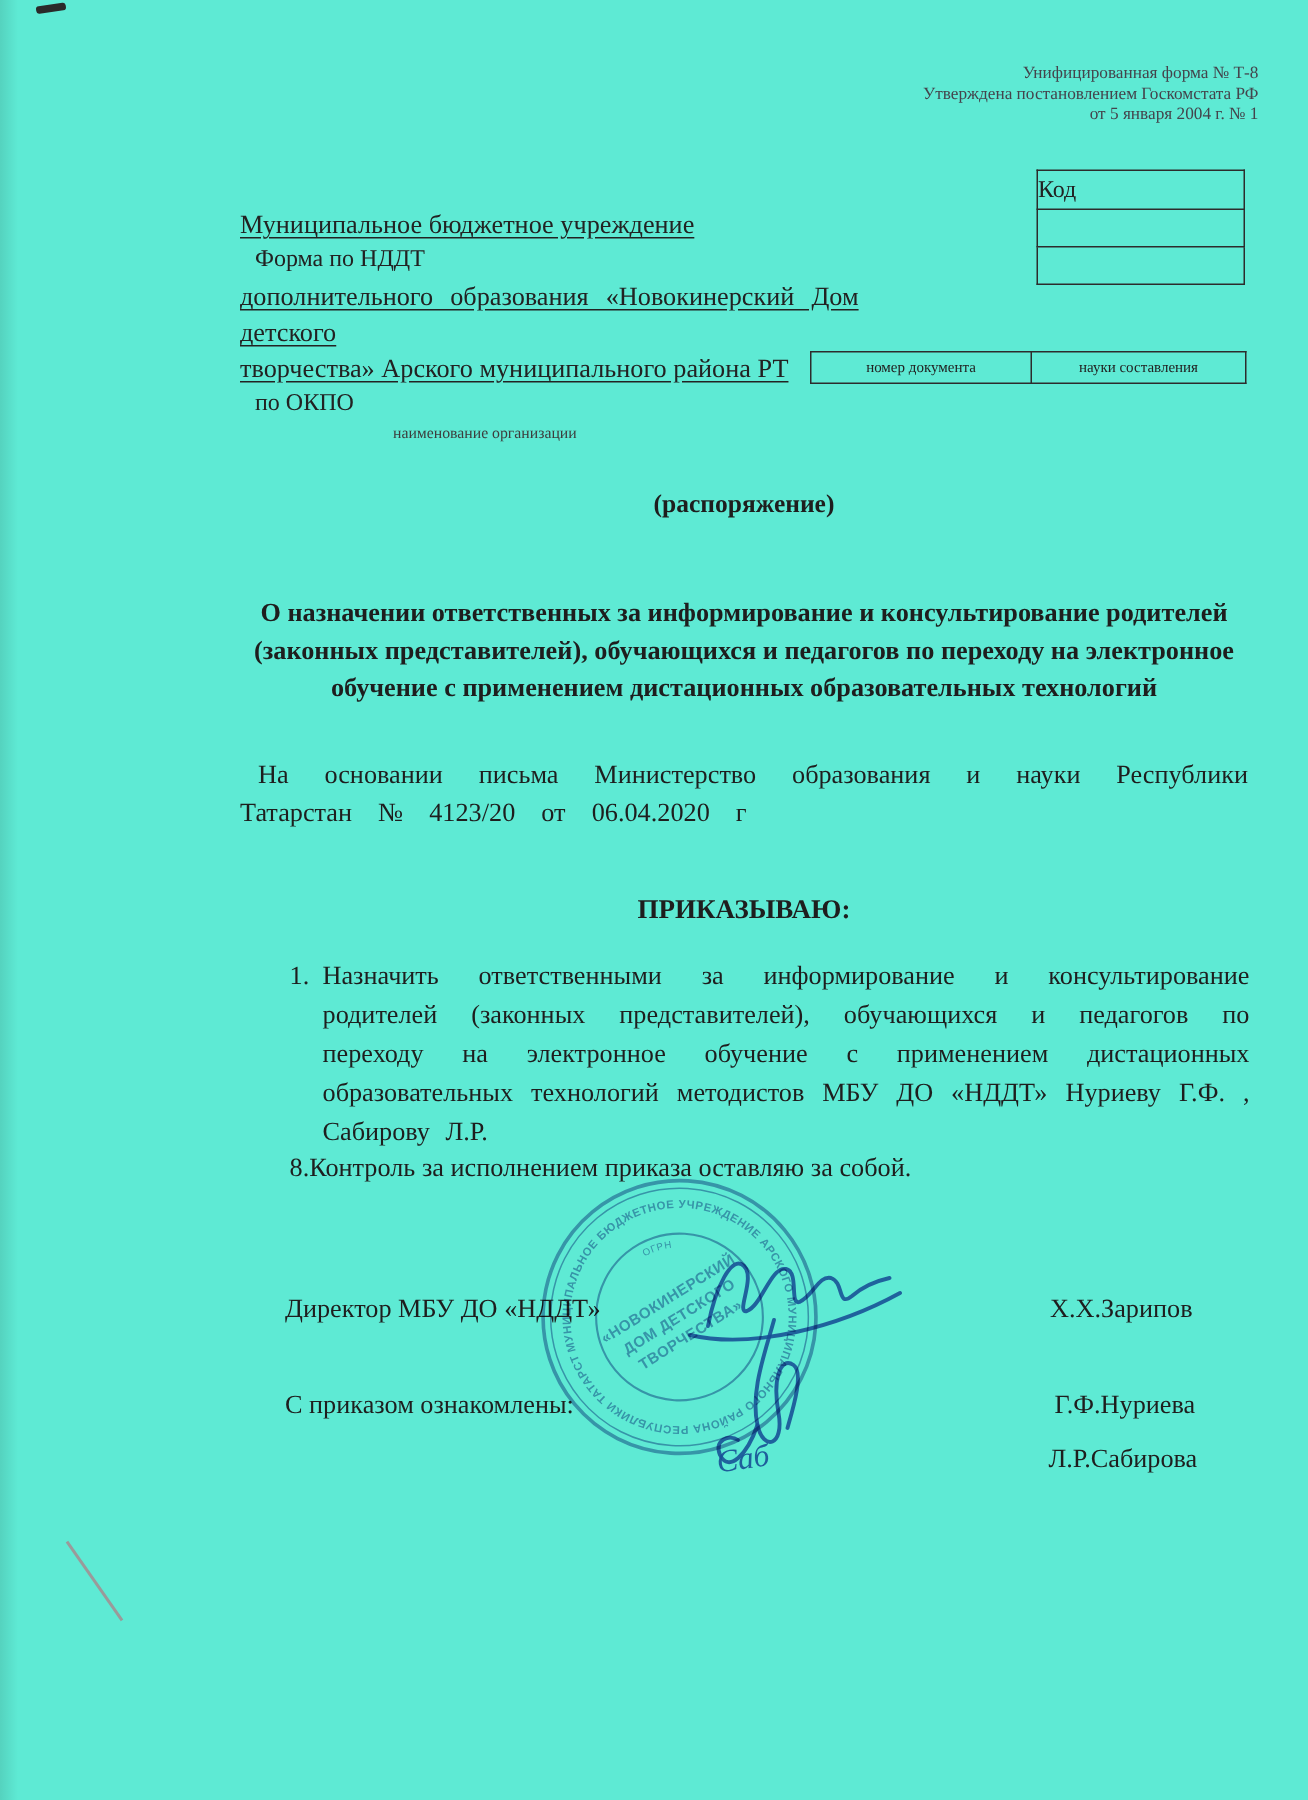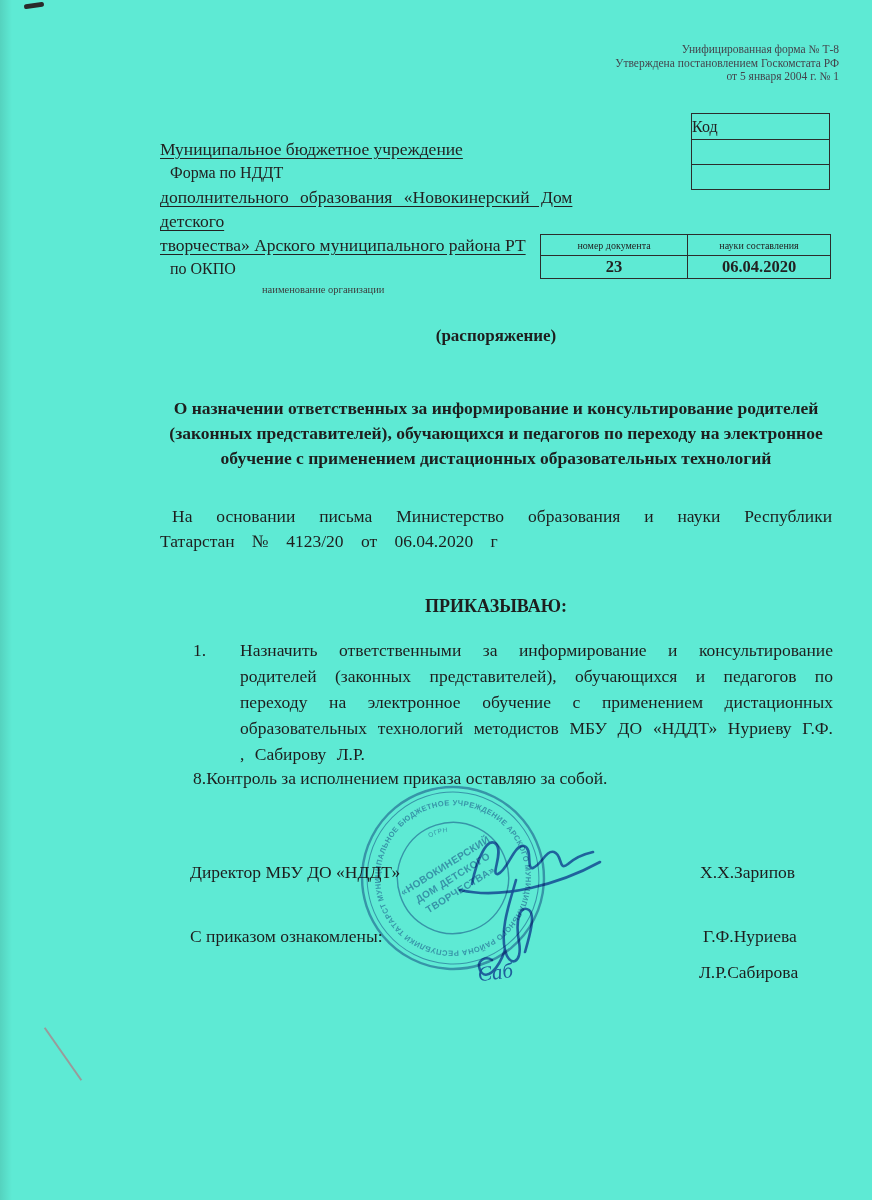--- a/index.html
+++ b/index.html
@@ -57,21 +57,21 @@
     font-weight:bold; font-size:17.5px; line-height:25px;
   }
   .basis {
     position:absolute; left:160px; top:504px; width:672px;
     font-size:17.5px; line-height:25px; text-align:justify;
     text-indent:12px; word-spacing:13px;
   }
   .order-word { position:absolute; left:160px; top:596px; width:672px; text-align:center; font-weight:bold; font-size:18px; }
   .item1 { position:absolute; left:193px; top:637px; width:640px; display:flex; font-size:17.5px; line-height:26px; }
   .item1 .item-num { flex:0 0 22px; }
-  .item1 .item-text { flex:1 1 auto; text-align:justify; word-spacing:6px;margin-left:25px; }
+  .item1 .item-text { flex:1 1 auto; text-align:justify; word-spacing:6px; }
   .item2 { position:absolute; left:193px; top:768px; font-size:17.5px; }
   .sig-label, .sig-name { position:absolute; font-size:17.5px; }
   .sig-label.director { left:190px; top:862px; }
   .sig-name.director-name { left:700px; top:862px; }
   .sig-label.ack { left:190px; top:926px; }
   .sig-name.ack-name1 { left:703px; top:926px; }
   .sig-name.ack-name2 { left:699px; top:962px; }
   svg.stamp {
     position:absolute; left:357px; top:782px; width:192px; height:192px;
     color:#4e69aa; opacity:0.62; mix-blend-mode:multiply;
@@ -135,24 +135,20 @@
       <span class="form-label">по ОКПО</span>
     </div>
     <div class="org-caption">наименование организации</div>
   </div>
 
   <table class="doc-table">
     <tbody>
       <tr class="hdr">
         <td class="c1">номер документа</td>
         <td class="c2">науки составления</td>
-      </tr>
-      <tr class="val">
-        <td class="c1">23</td>
-        <td class="c2">06.04.2020</td>
       </tr>
     </tbody>
   </table>
 
   <div class="title-block">
     <div class="title-sub">(распоряжение)</div>
   </div>
 
   <div class="subject">О назначении  ответственных за информирование и консультирование родителей (законных представителей), обучающихся и педагогов по переходу на электронное обучение с применением дистационных образовательных технологий</div>
 

